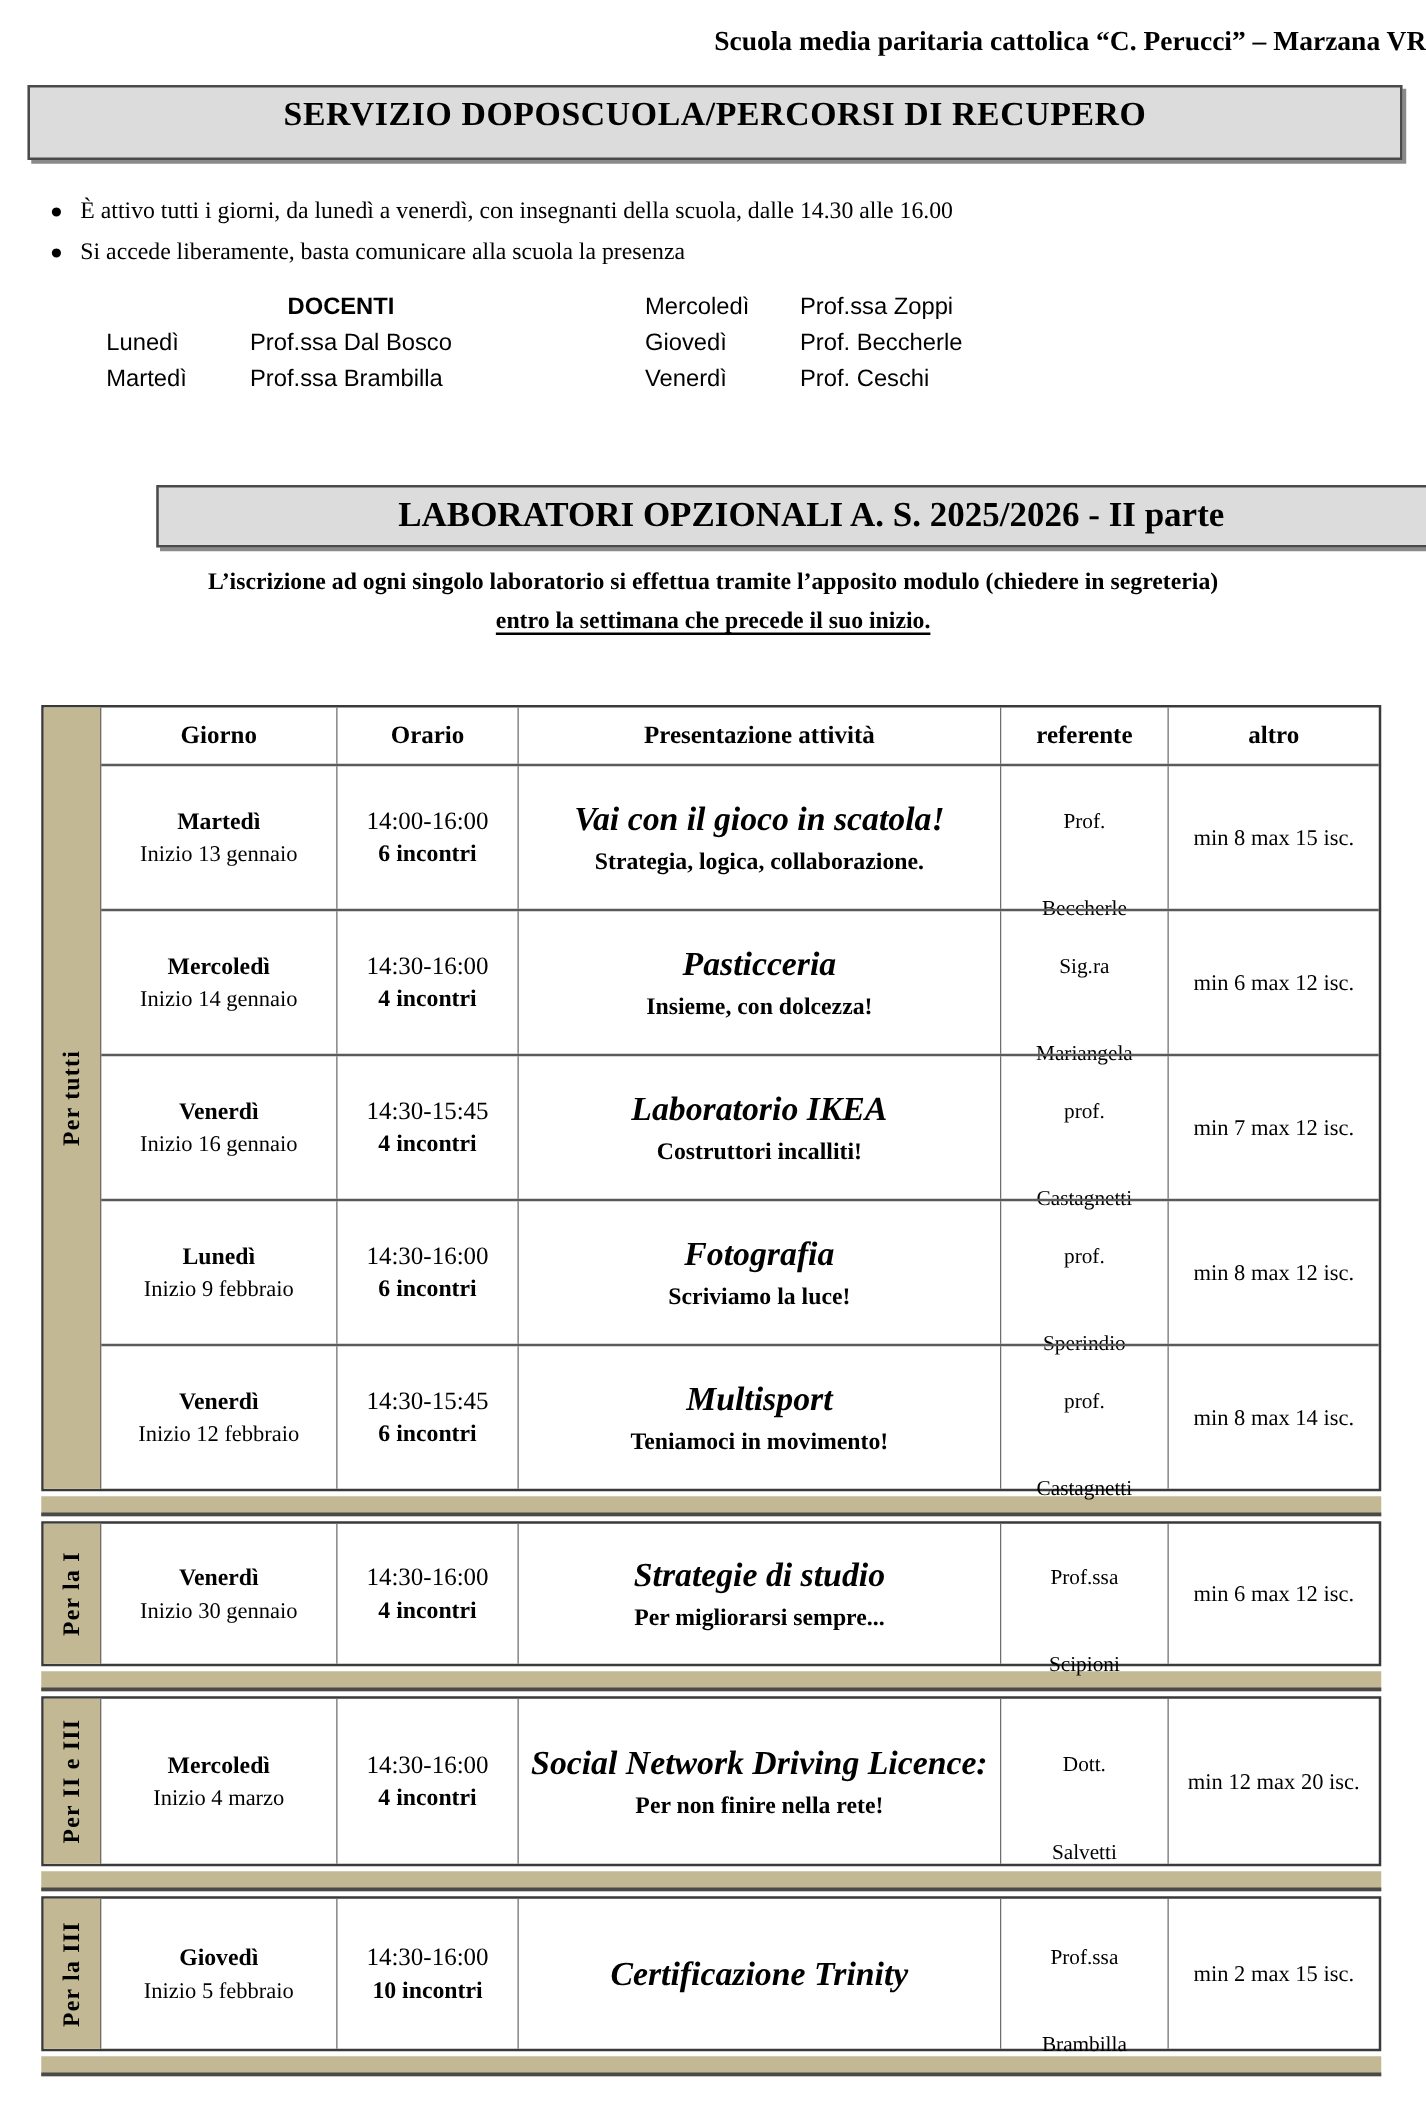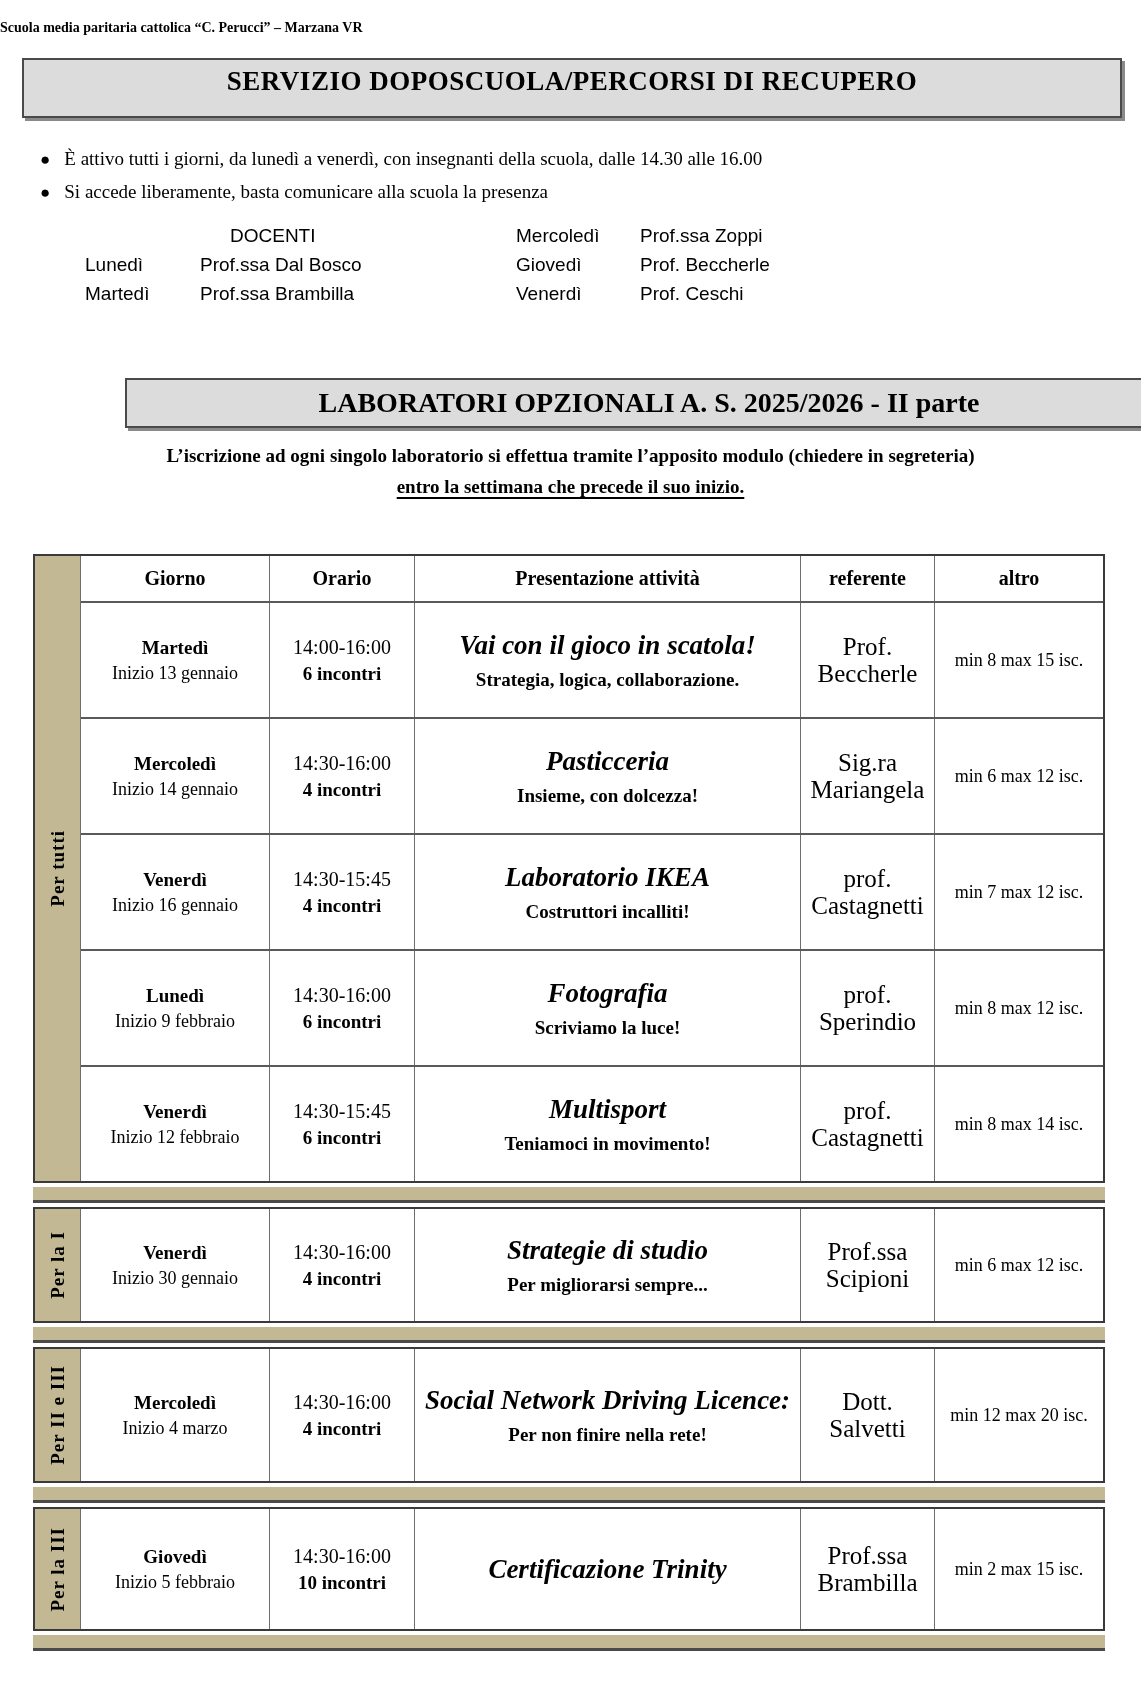--- a/index.html
+++ b/index.html
@@ -4,22 +4,22 @@
 <style>
   * { box-sizing: border-box; margin: 0; padding: 0; }
   html, body { background: #ffffff; }
   body {
     width: 1141px; height: 1688px; overflow: hidden;
     font-family: "Liberation Serif", serif; color: #000;
     position: relative;
   }
   
   .doc-title {
-    margin-top: 20px; text-align: left;
-    font-size: 14px; font-weight: bold;
+    margin-top: 20px; text-align: right;
+    font-size: 22px; font-weight: bold;
   }
   .banner {
     background: #dcdcdc;
     border: 2px solid #4a4a4a;
     box-shadow: 3px 3px 0 #8a8a8a;
     text-align: center; font-weight: bold;
   }
   .banner-service {
     margin: 22px 19px 0 22px; height: 60px; line-height: 42px;
     font-size: 27px; letter-spacing: .5px;
@@ -28,21 +28,21 @@
   .bullets li { display: flex; align-items: baseline; margin-bottom: 11px; }
   .bullet-dot { font-size: 17px; margin-right: 14px; }
   
   .docenti {
     margin: 18px 0 0 85px;
     display: grid;
     grid-template-columns: 115px 250px 66px 124px 230px;
     font-family: "Liberation Sans", sans-serif;
     font-size: 19px; line-height: 29px;
   }
-  .docenti .head { font-weight: normal; padding-left: 30px; }
+  .docenti .head { font-weight: bold; padding-left: 30px; }
   .docenti .name { font-weight: normal; }
   
   .banner-labs {
     margin: 70px 0 0 125px; width: 1048px; height: 50px; line-height: 46px;
     font-size: 28px;
   }
   .note { margin-top: 12px; text-align: center; font-weight: bold; font-size: 19px; line-height: 31px; }
   .note .u { text-decoration: underline; text-decoration-thickness: 2px; text-underline-offset: 4px; }
   
   .tbl { margin: 52px 0 0 33px; width: 1072px; }
@@ -67,21 +67,21 @@
   .cell:last-child { border-right: none; }
   .c1 { width: 189px; } .c2 { width: 145px; } .c3 { width: 386px; }
   .c4 { width: 134px; } .c5 { width: 168px; }
   .hdr .cell { font-weight: bold; font-size: 20px; }
   .day { font-weight: bold; font-size: 19px; line-height: 27px; }
   .start { font-size: 18px; line-height: 25px; }
   .time { font-size: 20px; line-height: 28px; }
   .meet { font-weight: bold; font-size: 19px; line-height: 26px; }
   .atitle { font-weight: bold; font-style: italic; font-size: 27px; line-height: 34px; }
   .asub { font-weight: bold; font-size: 19px; line-height: 26px; margin-top: 5px; }
-  .ref { font-size: 25px; line-height: 27px; }
+  .ref { font-size: 17px; line-height: 27px; margin-top: 43px; }
   .oth { font-size: 18px; }
   .sep {
     width: 1072px; height: 16px; background: #c2b994;
     border-bottom: 3px solid #4a4a4a; margin: 4px 0;
   }
 </style>
 </head>
 <body>
 
 <div class="doc-title">Scuola media paritaria cattolica “C. Perucci” – Marzana VR</div>

